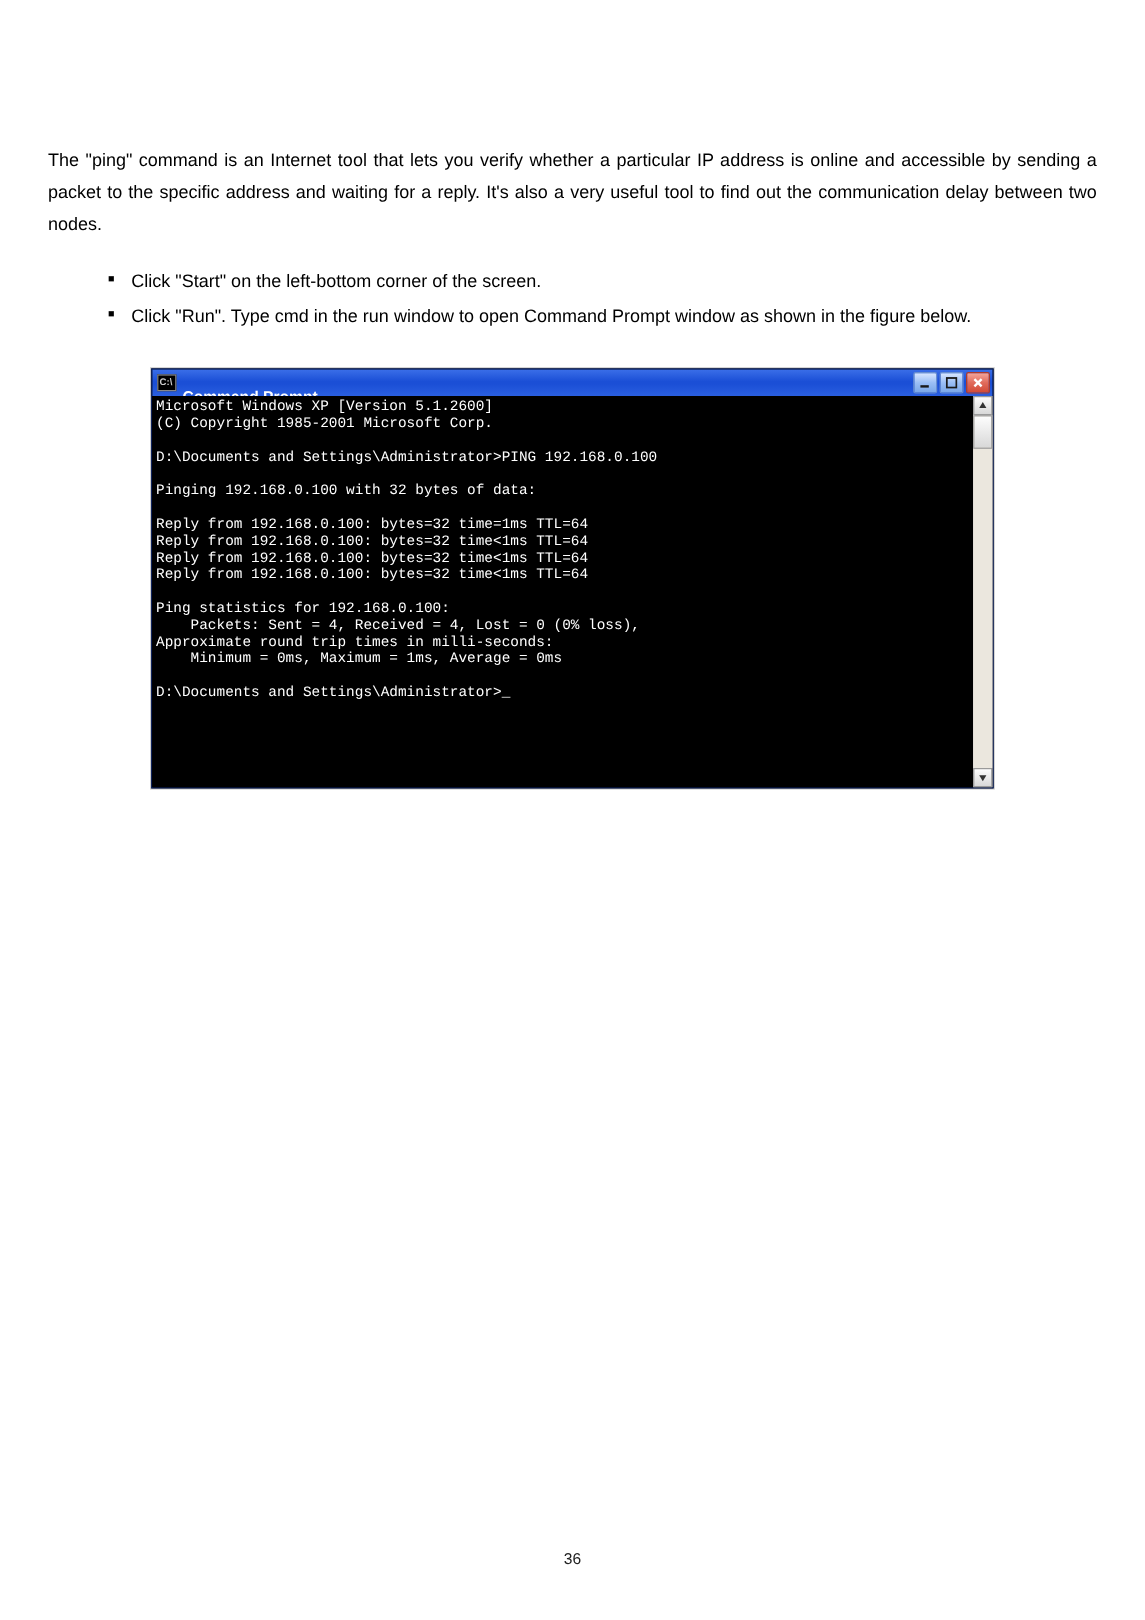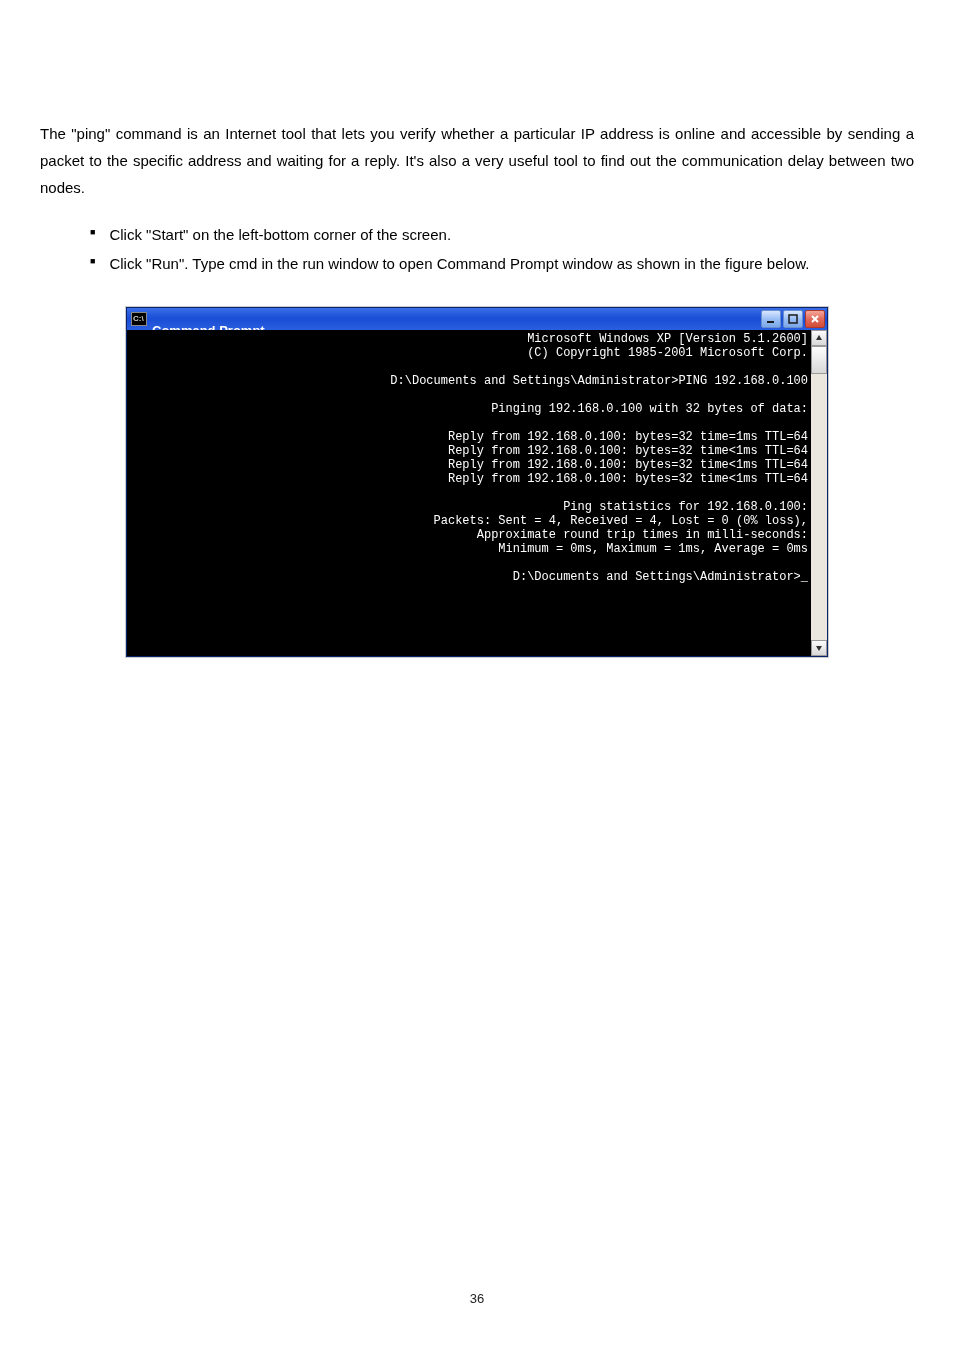--- a/index.html
+++ b/index.html
@@ -109,21 +109,20 @@
     flex: 1 1 auto;
     background: #000;
     color: #fff;
     white-space: pre;
     padding: 2px 3px;
     min-height: 260px;
     font-family: "Lucida Console", "Courier New", monospace;
     font-size: 12px;
     line-height: 14px;
     letter-spacing: 0px;
-    text-align: right;
   }
   .scrollbar {
     width: 16px;
     background: #eaeaea;
     display: flex;
     flex-direction: column;
   }
   .sb-btn {
     height: 16px;
     background: linear-gradient(to bottom, #fdfdfd, #d8d8d8);

